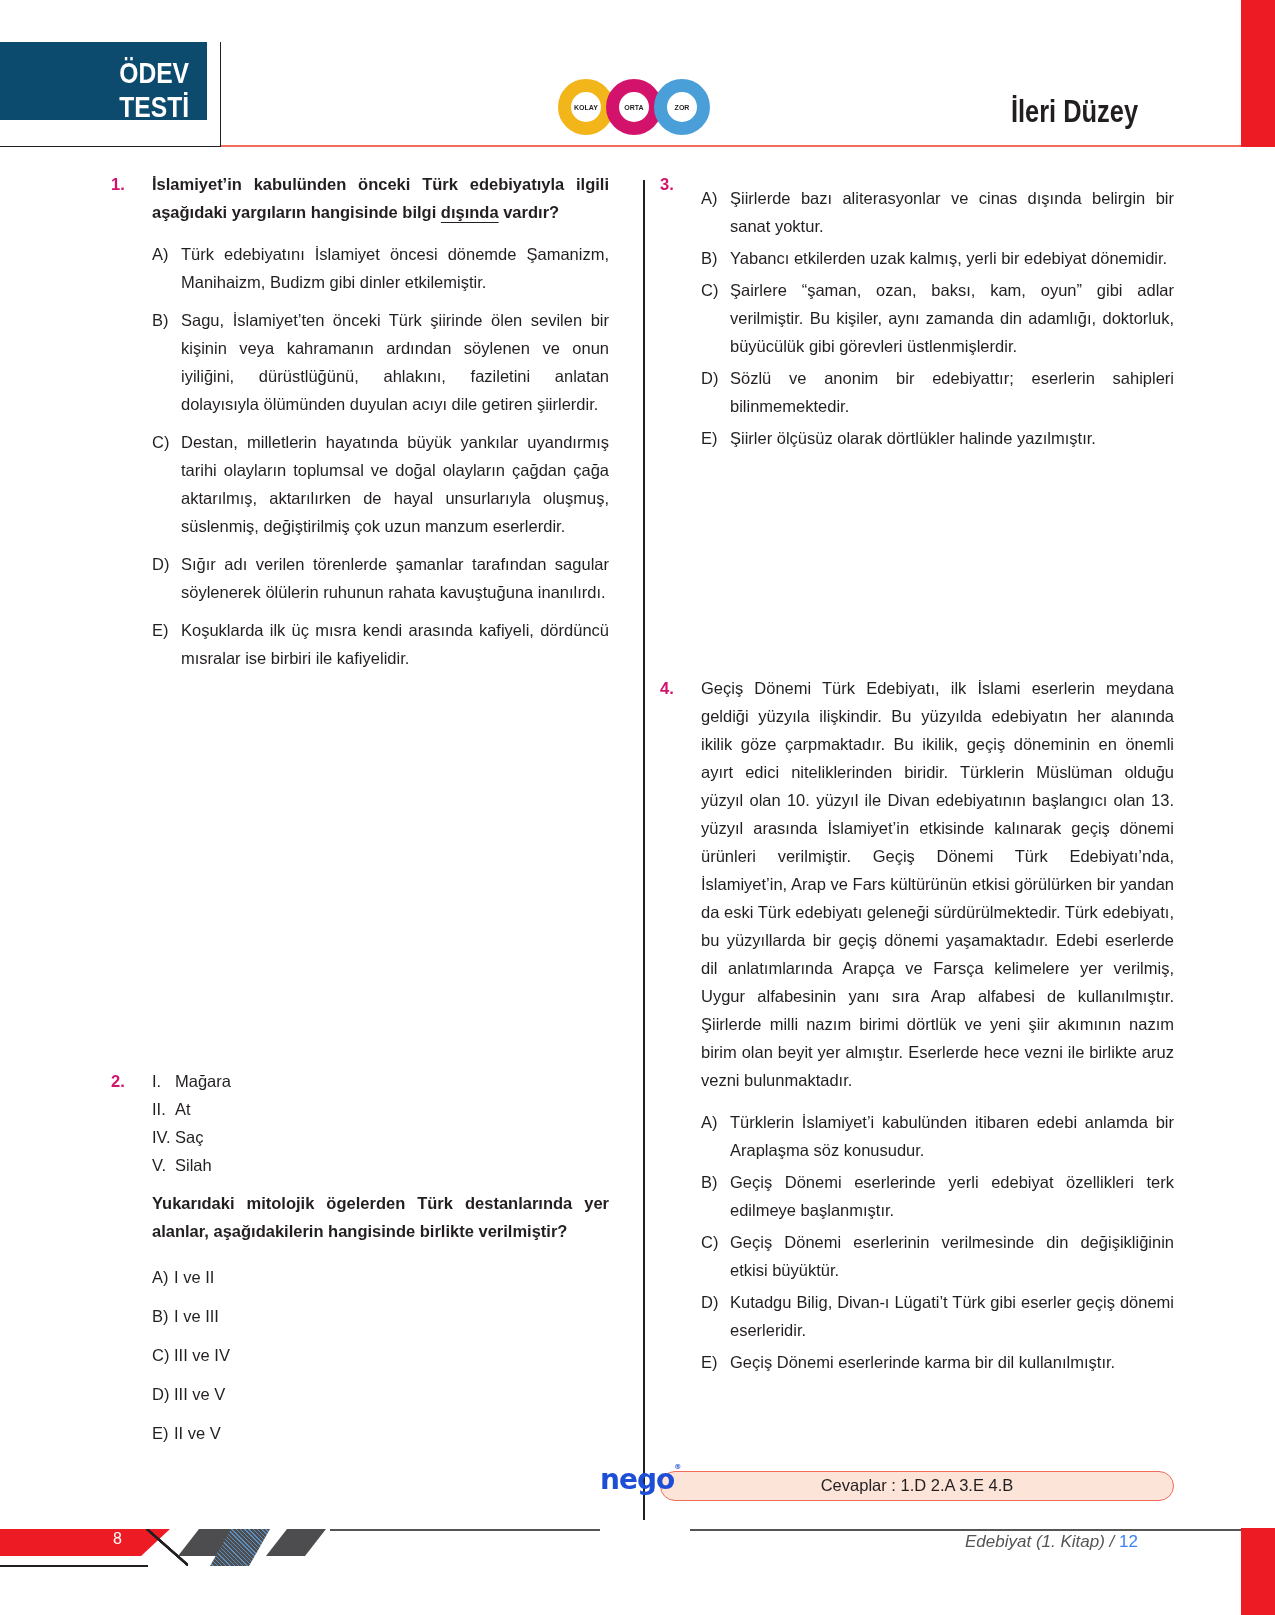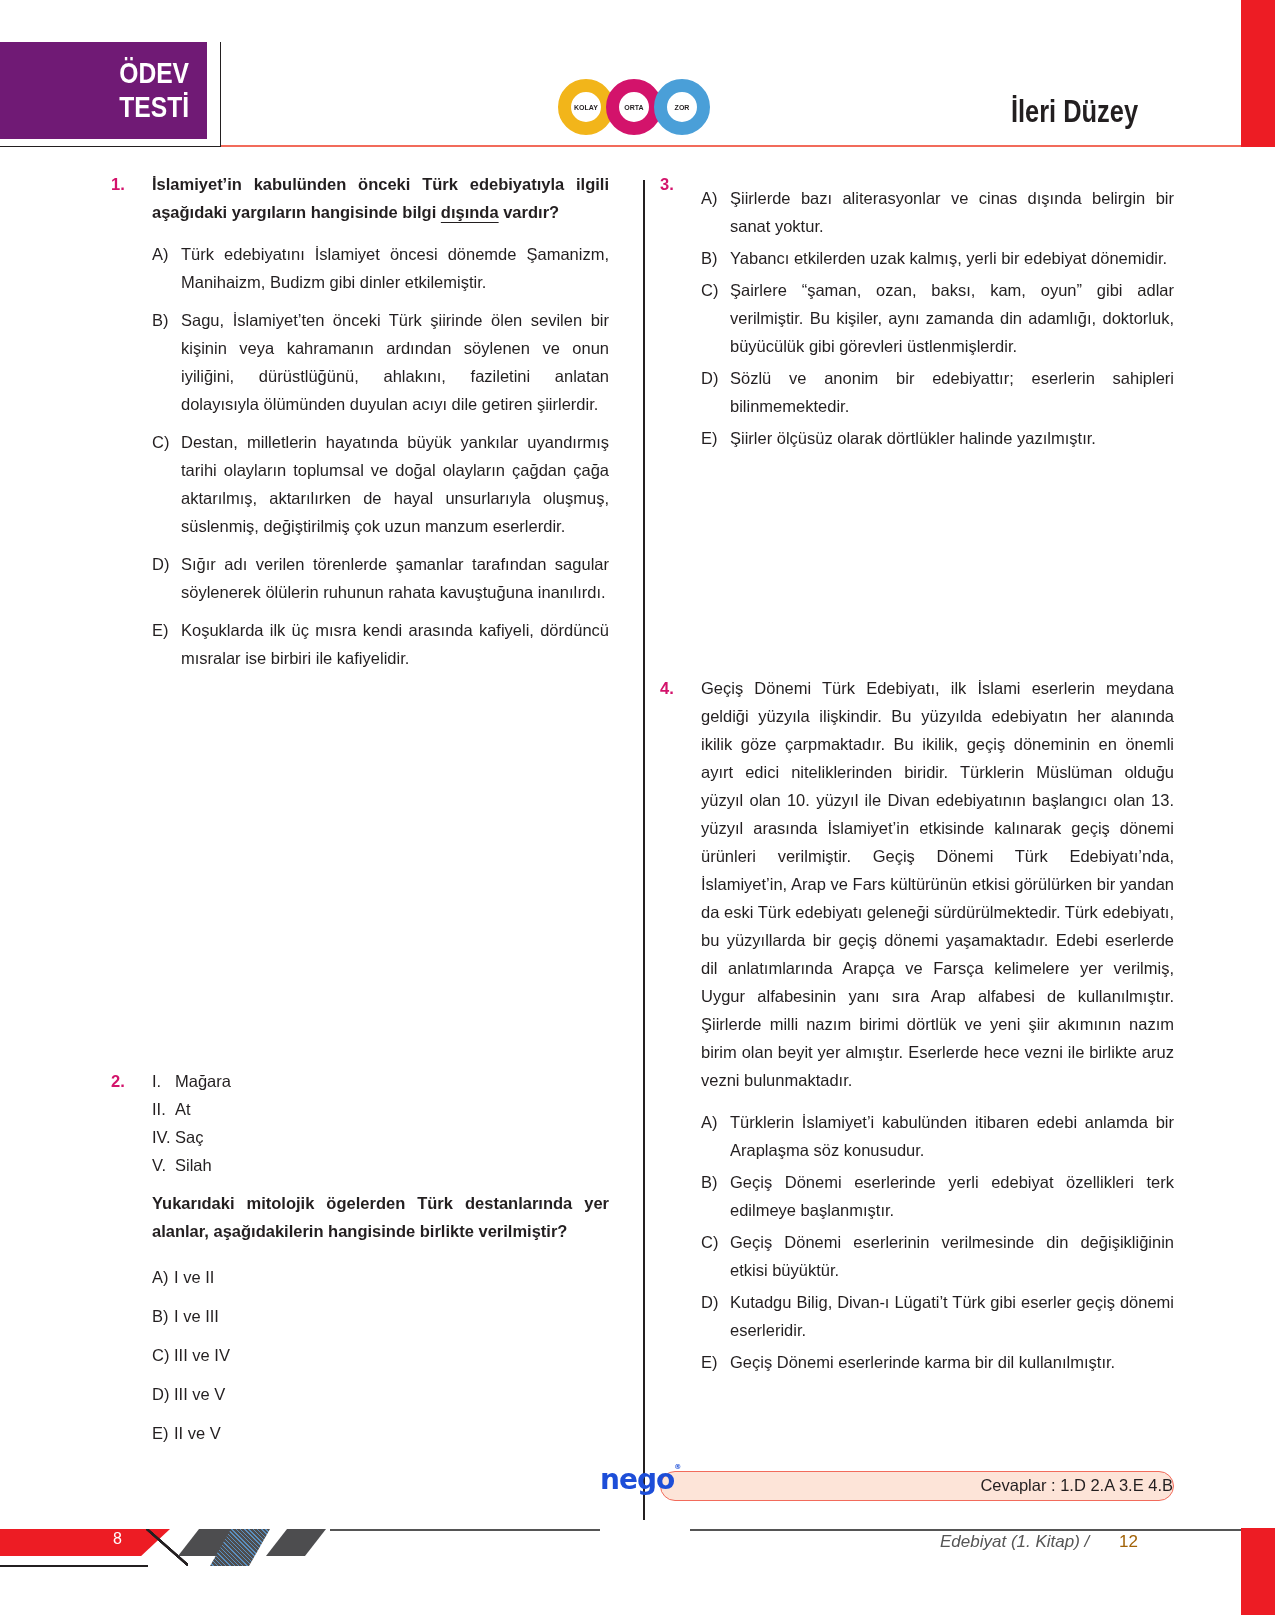--- a/index.html
+++ b/index.html
@@ -1,20 +1,20 @@
 <!DOCTYPE html>
 <html><head>
 <meta charset="utf-8">
 <style>
   * { box-sizing: border-box; margin: 0; padding: 0; }
   html, body { width: 1275px; height: 1615px; background: #ffffff; overflow: hidden; }
   body { position: relative; font-family: "Liberation Sans", sans-serif; color: #231f20; }
 
   
-  .badge { position: absolute; left: 0; top: 42px; width: 213px; height: 97px; background: #701a75;
+  .badge { position: absolute; left: 0; top: 42px; width: 213px; height: 78px; background: #0c4a6e;
            border-right: 6px solid #fff; }
   .badge-frame { position: absolute; left: 0; top: 42px; width: 221px; height: 105px;
                  border-right: 1.5px solid #231f20; border-bottom: 1.5px solid #231f20; }
   .badge-text { position: absolute; right: 18px; top: 14px; text-align: right; color: #fff;
                 font-family: "Liberation Sans", sans-serif; font-weight: bold; font-size: 30px;
                 line-height: 34px; letter-spacing: 0px; transform: scaleX(0.82); transform-origin: right top; }
   .header-rule { position: absolute; left: 221px; top: 145px; width: 1024px; height: 1.5px; background: #f26b5b; }
   .right-band { position: absolute; right: 0; top: 0; width: 34px; height: 147px; background: #ed1c24; }
   .right-band-bottom { position: absolute; right: 0; top: 1528px; width: 34px; height: 87px; background: #ed1c24; }
   .level-title { position: absolute; right: 137px; top: 94px; font-size: 31px; font-weight: bold;
@@ -39,39 +39,39 @@
   .opt { display: flex; margin-left: 0px; text-align: justify; }
   .opt .lbl { width: 29px; flex: none; }
   .opt .txt { flex: 1; }
   .para { text-align: justify; }
   .roman { display: flex; }
   .roman .lbl { width: 23px; flex: none; }
 
   
   .answers { position: absolute; left: 660px; top: 1471px; width: 514px; height: 30px;
              background: #fde4d8; border: 1.5px solid #f26b5b; border-radius: 15px;
-             text-align: right; font-size: 16.5px; line-height: 27px; color: #231f20; }
+             text-align: center; font-size: 16.5px; line-height: 27px; color: #231f20; }
 
   
   .foot-red { position: absolute; left: 0; top: 1529px; width: 170px; height: 27px; background: #ed1c24;
               clip-path: polygon(0 0, 100% 0, 83% 100%, 0 100%); }
   .foot-num { position: absolute; left: 113px; top: 1530px; color: #fff; font-size: 16px; }
   .foot-line1 { position: absolute; left: 0; top: 1565px; width: 148px; height: 1.5px; background: #231f20; }
   .foot-diag { position: absolute; left: 146px; top: 1529px; width: 42px; height: 37px;
                background: linear-gradient(to top right, transparent 48%, #231f20 49%, #231f20 53%, transparent 54%); }
   .stripe { position: absolute; top: 1529px; height: 27px; width: 60px; background: #4d4d4f;
             clip-path: polygon(35% 0, 100% 0, 65% 100%, 0 100%); }
   .stripe.blue { top: 1529px; height: 37px; background: repeating-linear-gradient(45deg, #4d4d4f 0 2px, #5b8fbf 2px 3px); }
   .foot-rule-l { position: absolute; left: 330px; top: 1529px; width: 270px; height: 1.5px; background: #555; }
   .foot-rule-r { position: absolute; left: 690px; top: 1529px; width: 551px; height: 1.5px; background: #555; }
   .logo { position: absolute; left: 600px; top: 1463px; font-size: 28px; font-weight: bold; color: #1d4ed8;
           letter-spacing: -1px; font-family: "DejaVu Sans", sans-serif; }
   .logo sup { font-size: 7px; vertical-align: top; }
   .book-label { position: absolute; right: 137px; top: 1532px; font-size: 17px; color: #555; font-style: italic; }
-  .book-label .pg { font-style: normal; color: #a16207; margin-left: 25px; }
+  .book-label .pg { font-style: normal; color: #3b82f6; }
 </style>
 </head>
 <body>
 
 <div class="badge-frame"></div>
 <div class="badge">
   <div class="badge-text">
     <div>ÖDEV</div>
     <div>TESTİ</div>
   </div>

